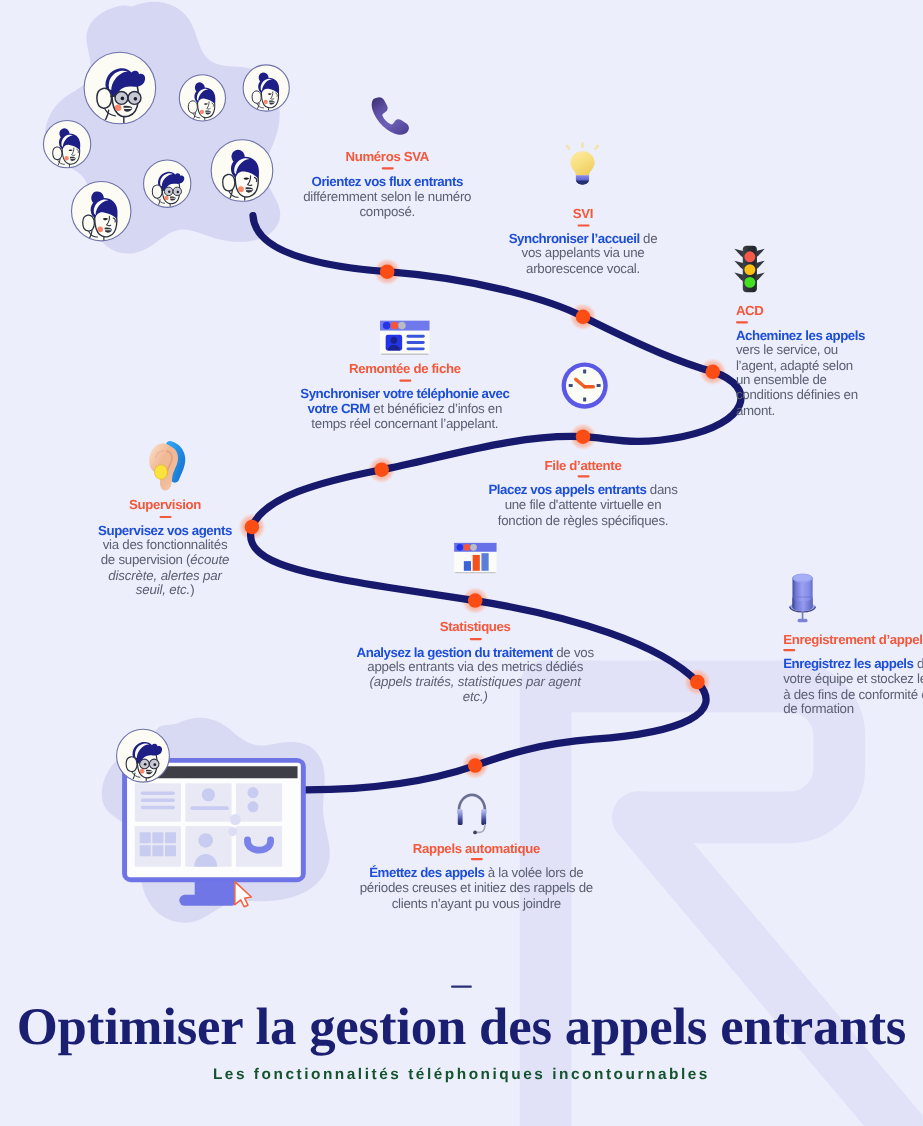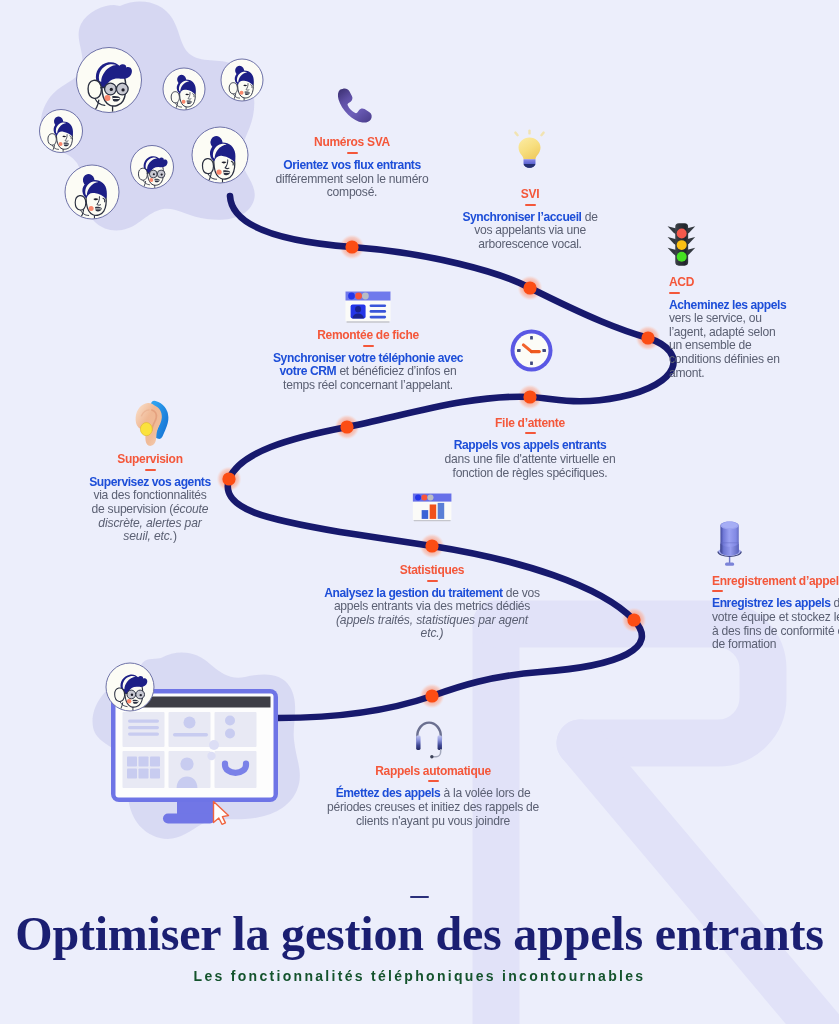--- a/index.html
+++ b/index.html
@@ -425,21 +425,21 @@
             <rect x="7" y="20.1" width="3.6" height="2.8" rx=".4"></rect>
             <rect x="32.4" y="20.1" width="3.6" height="2.8" rx=".4"></rect>
           </g>
           <path d="M21.5 22.6 13.4 15.9" stroke="#f2622c" stroke-width="3.1" stroke-linecap="round" fill="none"></path>
           <path d="M21.5 22.6h7.8" stroke="#ef5a1e" stroke-width="3.1" stroke-linecap="round" fill="none"></path>
           <circle cx="21.5" cy="22.6" r="1.2" fill="#e8541c"></circle>
         </svg>
       </div>
       <h3>File d’attente</h3>
       <div class="rule"></div>
-      <p><b>Rappels vos appels entrants</b><span> dans une file d'attente virtuelle en fonction de règles spécifiques.</span></p>
+      <p><b>Placez vos appels entrants</b><span> dans une file d'attente virtuelle en fonction de règles spécifiques.</span></p>
     </div>
 
     <div class="card ctr" id="c-sup">
       <div class="icon ico-ear">
         <svg viewBox="0.5 0.5 31.5 41" aria-hidden="true">
           <defs>
             <linearGradient id="gEar" x1=".1" y1=".05" x2=".95" y2=".95">
               <stop offset="0" stop-color="#f8dcc6"></stop>
                 <stop offset=".38" stop-color="#f0b894"></stop>
                 <stop offset=".72" stop-color="#f0bb98"></stop>

